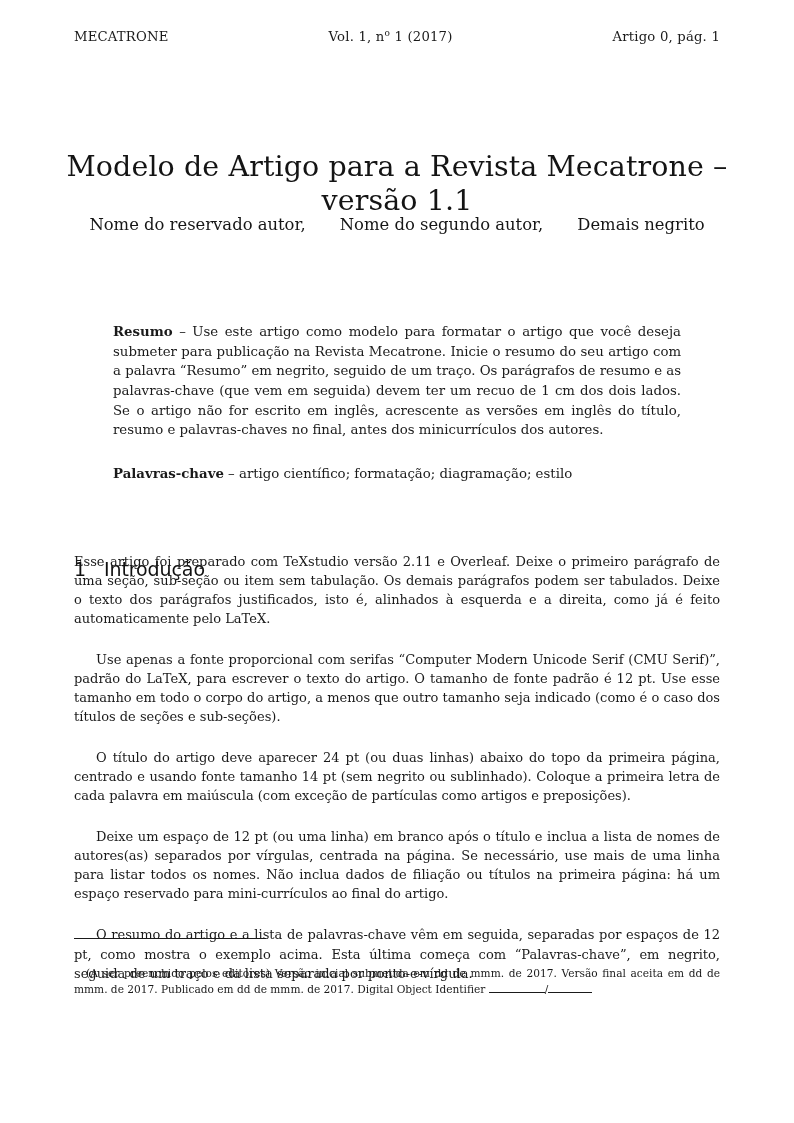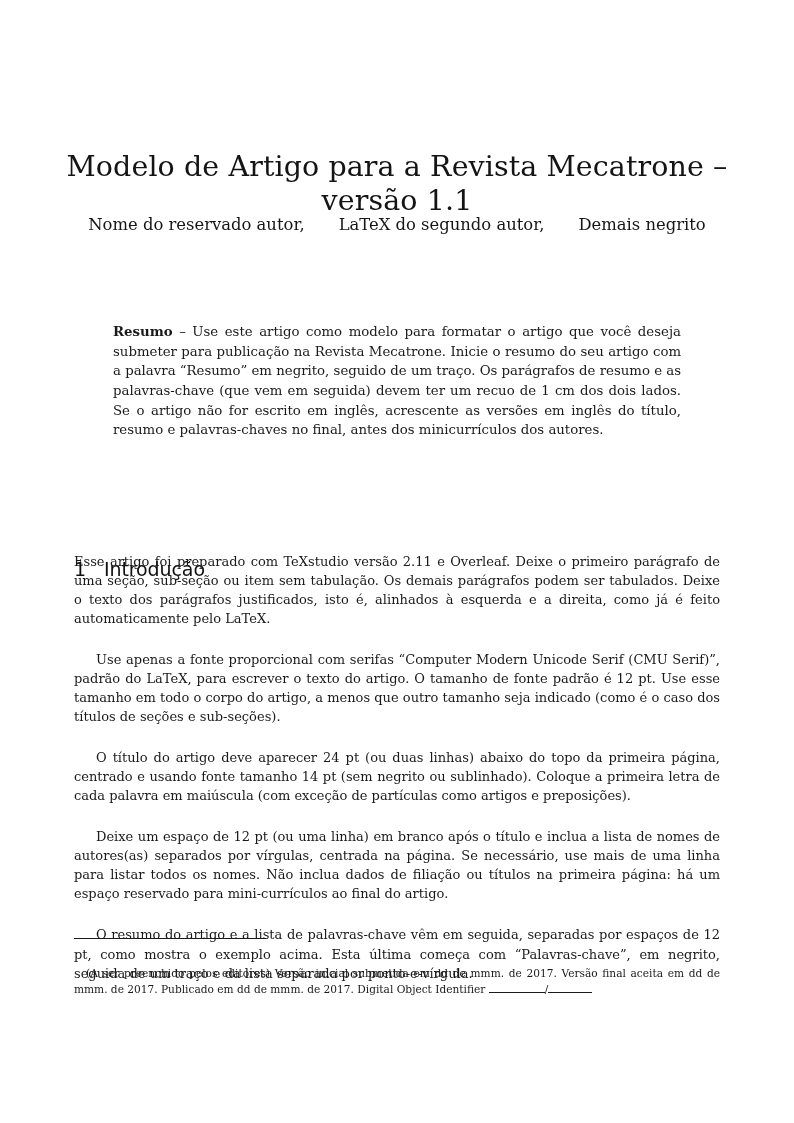--- a/index.html
+++ b/index.html
@@ -148,31 +148,39 @@
     margin-top: 27px;
   }
   .ul-long { display: inline-block; width: 56px; border-bottom: 1px solid #1a1a1a; height: 0.72em; }
   .ul-short { display: inline-block; width: 44px; border-bottom: 1px solid #1a1a1a; height: 0.72em; }
 </style>
 </head>
 <body>
 
 <div class="page">
 
+  <div class="runhead">
+    <span class="rh-left">MECATRONE</span>
+    <span class="rh-center"><span>Vol. 1, n</span><span class="ord">o</span><span> 1 (2017)</span></span>
+    <span class="rh-right">Artigo 0, pág. 1</span>
+  </div>
 
   <div class="doc-title">Modelo de Artigo para a Revista Mecatrone – versão 1.1</div>
 
   <div class="authors">
-    <span>Nome do reservado autor,</span><span class="sep"></span><span>LaTeX do segundo autor,</span><span class="sep"></span><span>Demais negrito</span>
+    <span>Nome do reservado autor,</span><span class="sep"></span><span>Nome do segundo autor,</span><span class="sep"></span><span>Demais negrito</span>
   </div>
 
   <div class="abstract-block">
     <span class="lead">Resumo</span><span> – </span><span>Use este artigo como modelo para formatar o artigo que você deseja submeter para publicação na Revista Mecatrone. Inicie o resumo do seu artigo com a palavra “Resumo” em negrito, seguido de um traço. Os parágrafos de resumo e as palavras-chave (que vem em seguida) devem ter um recuo de 1 cm dos dois lados. Se o artigo não for escrito em inglês, acrescente as versões em inglês do título, resumo e palavras-chaves no final, antes dos minicurrículos dos autores.</span>
   </div>
 
+  <div class="keywords-block">
+    <span class="lead">Palavras-chave</span><span> – </span><span>artigo científico; formatação; diagramação; estilo</span>
+  </div>
 
   <div class="section-head">
     <span class="num">1</span><span>Introdução</span>
   </div>
 
   <div class="body-text">
     <p>Esse artigo foi preparado com TeXstudio versão 2.11 e Overleaf. Deixe o primeiro parágrafo de uma seção, sub-seção ou item sem tabulação. Os demais parágrafos podem ser tabulados. Deixe o texto dos parágrafos justificados, isto é, alinhados à esquerda e a direita, como já é feito automaticamente pelo LaTeX.</p>
     <p class="indent">Use apenas a fonte proporcional com serifas “Computer Modern Unicode Serif (CMU Serif)”, padrão do LaTeX, para escrever o texto do artigo. O tamanho de fonte padrão é 12 pt. Use esse tamanho em todo o corpo do artigo, a menos que outro tamanho seja indicado (como é o caso dos títulos de seções e sub-seções).</p>
     <p class="indent">O título do artigo deve aparecer 24 pt (ou duas linhas) abaixo do topo da primeira página, centrado e usando fonte tamanho 14 pt (sem negrito ou sublinhado). Coloque a primeira letra de cada palavra em maiúscula (com exceção de partículas como artigos e preposições).</p>
     <p class="indent">Deixe um espaço de 12 pt (ou uma linha) em branco após o título e inclua a lista de nomes de autores(as) separados por vírgulas, centrada na página. Se necessário, use mais de uma linha para listar todos os nomes. Não inclua dados de filiação ou títulos na primeira página: há um espaço reservado para mini-currículos ao final do artigo.</p>

